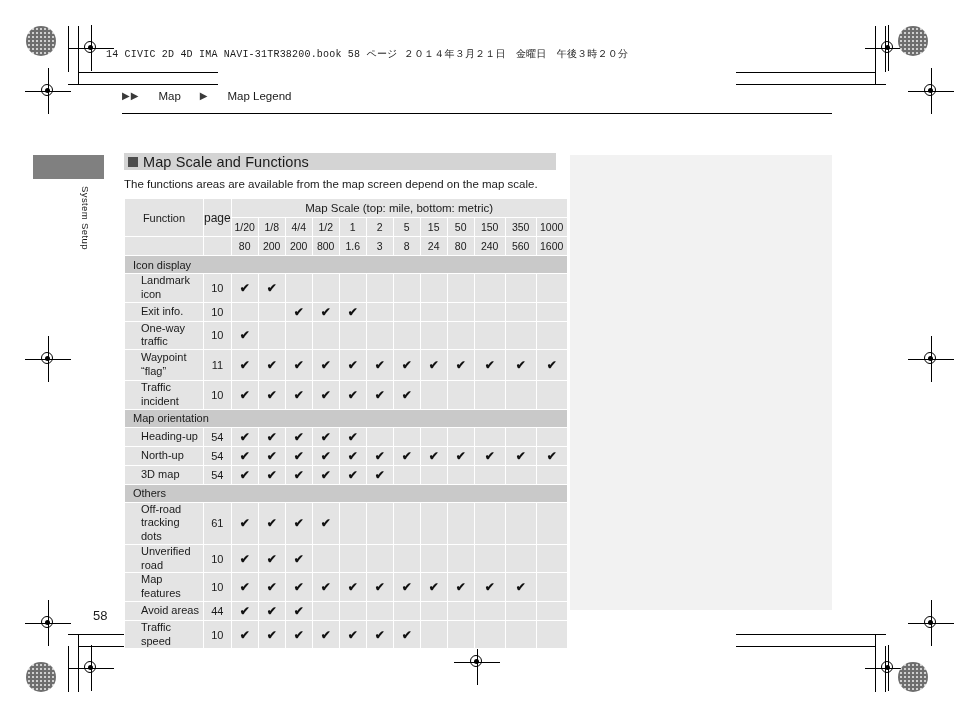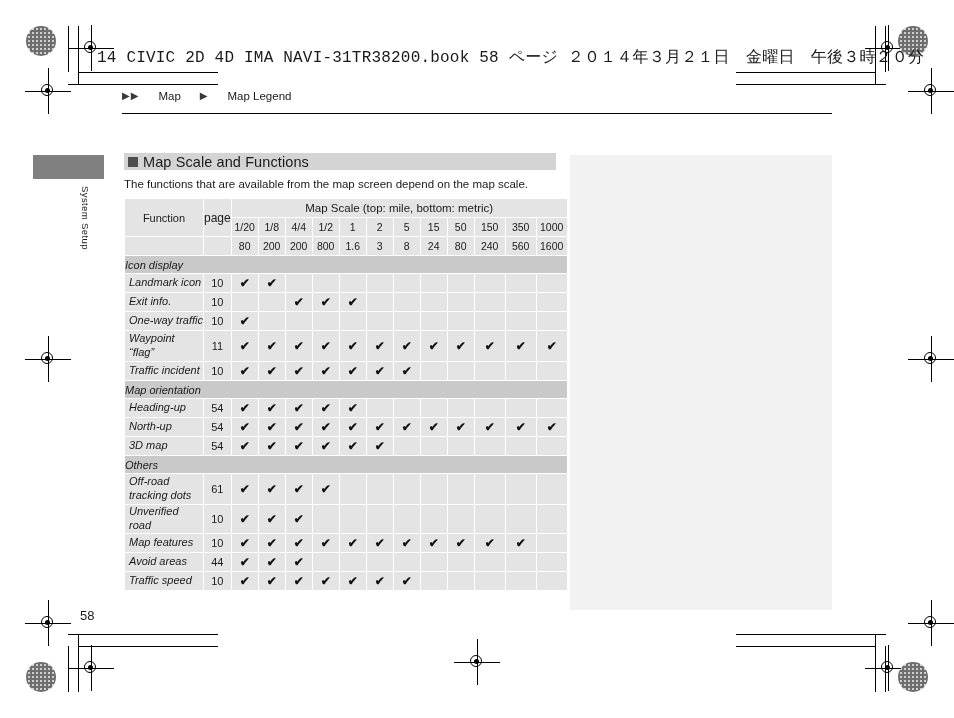--- a/index.html
+++ b/index.html
@@ -59,24 +59,24 @@
     border-radius: 50%;
     background: #6e6e6e;
     background-image:
       radial-gradient(circle at 3px 3px, #cfcfcf 1.2px, transparent 1.4px);
     background-size: 4px 4px;
   }
 
   
   .filehead {
     position: absolute;
-    left: 97px;
+    left: 106px;
     top: 47px;
     font-family: "Liberation Mono", monospace;
-    font-size: 16px;
+    font-size: 10px;
     letter-spacing: 0.2px;
     color: #1a1a1a;
     white-space: nowrap;
   }
 
   .breadcrumb {
     position: absolute;
     left: 122px;
     top: 90px;
     font-size: 11.5px;
@@ -198,48 +198,47 @@
     height: 19px;
   }
   .sc-cell.wide { width: 30px; }
 
   .sect-row td {
     background: #c9c9c9;
     text-align: left;
     height: 17px;
     font-size: 11px;
   }
-  .sect-row td .pad { padding-left: 0; font-style: italic; }
+  .sect-row td .pad { padding-left: 8px; }
 
   td.fn {
     text-align: left;
     background: #e4e4e4;
-    padding-left: 4px;
+    padding-left: 16px;
     font-size: 11px;
     line-height: 1.25;
-    font-style: italic;
   }
   td.pg {
     background: #e4e4e4;
     font-size: 11px;
   }
   td.ck { background: #e4e4e4; }
   .chk {
     display: inline-block;
     font-size: 12px;
     line-height: 1;
     color: #111;
     font-weight: bold;
   }
   tr.tall td { height: 30px; }
 
   
   .pageno {
     position: absolute;
-    left: 80px;
+    left: 93px;
     top: 608px;
     font-size: 13px;
     color: #1a1a1a;
   }
 
   
   .right-panel {
     position: absolute;
     left: 570px;
     top: 155px;
@@ -357,21 +356,21 @@
 </div>
 <div class="rule"></div>
 
 <div class="tab-block"></div>
 <div class="tab-label">System Setup</div>
 
 <div class="sec-head">
   <span class="sec-square"></span>
   <span class="sec-title">Map Scale and Functions</span>
 </div>
-<div class="intro">The functions that are available from the map screen depend on the map scale.</div>
+<div class="intro">The functions areas are available from the map screen depend on the map scale.</div>
 
 <table class="tbl">
   <tbody id="tbl-body">
       <tr>
         <td class="hd-func" rowspan="2">Function</td>
         <td class="hd-page" rowspan="2">page</td>
         <td class="hd-scale-title" colspan="12">Map Scale (top: mile, bottom: metric)</td>
       </tr>
       <tr>
         <td class="sc-cell">1/20</td>

